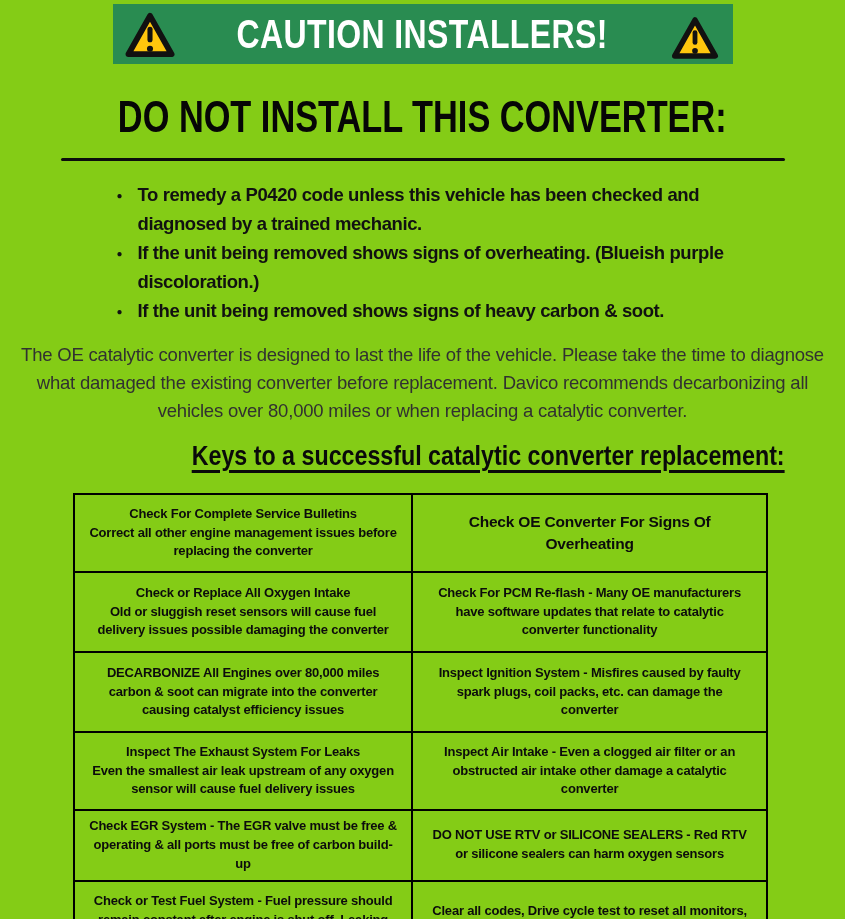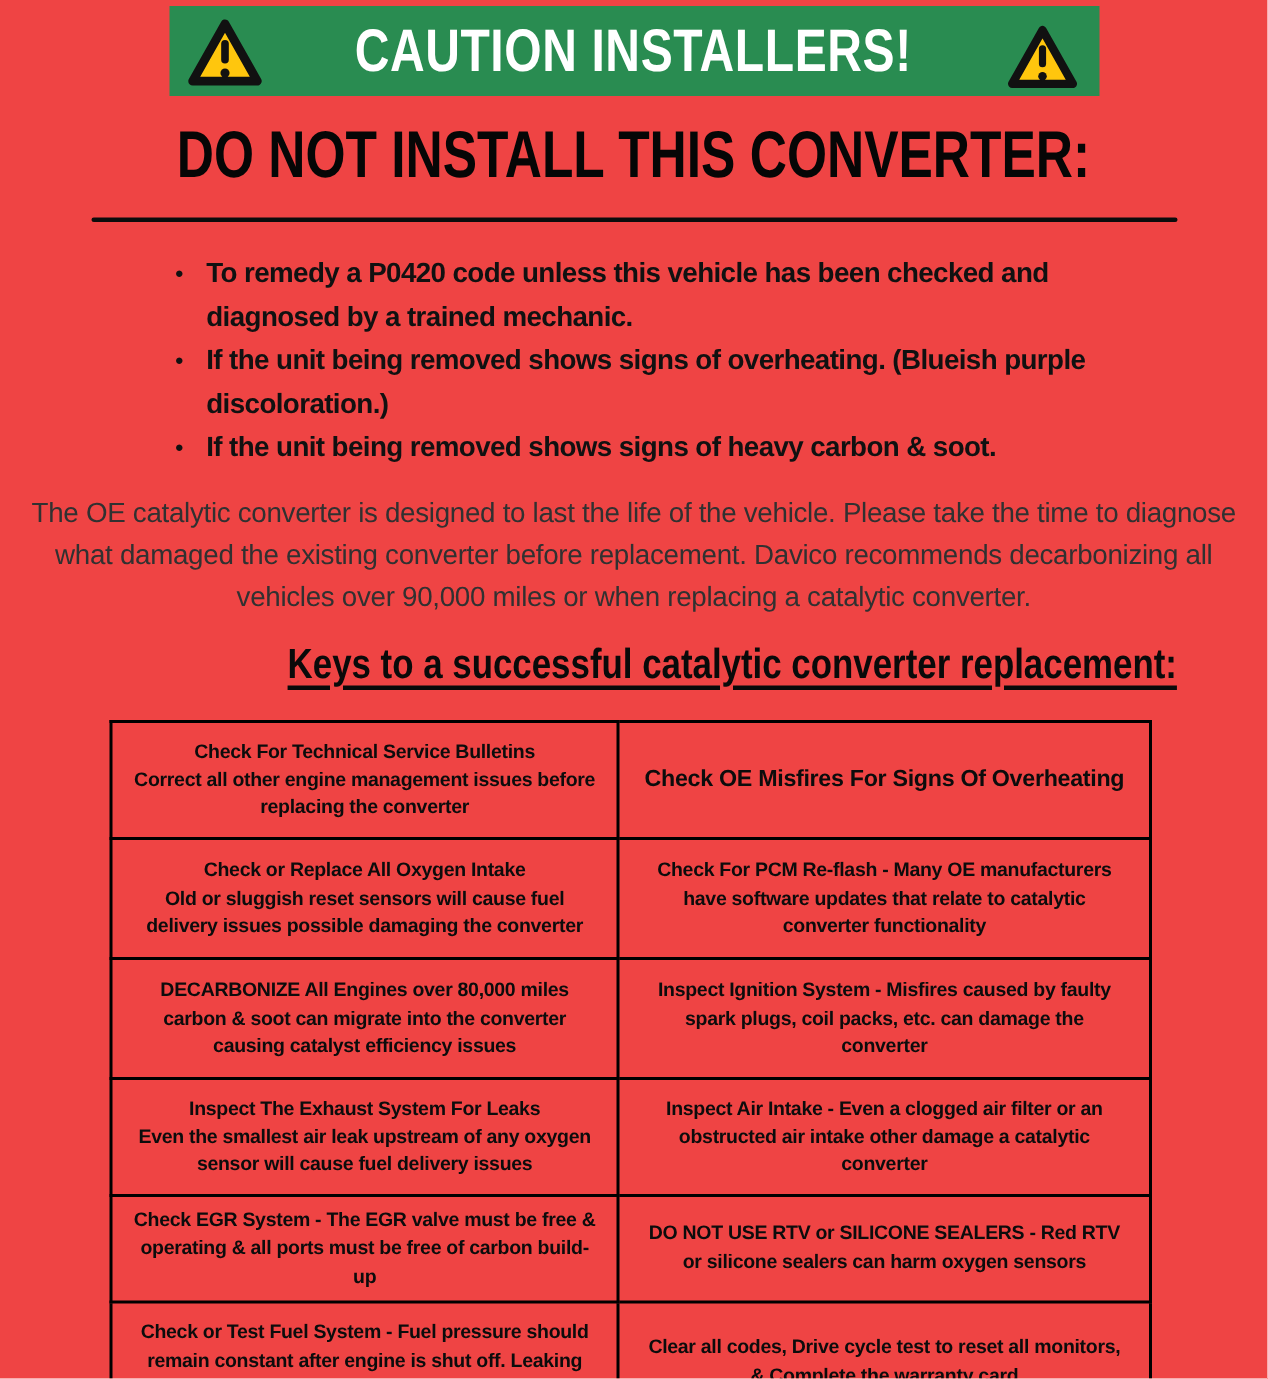--- a/index.html
+++ b/index.html
@@ -1,29 +1,29 @@
 <!DOCTYPE html>
 <html><head>
 <meta charset="utf-8">
 <style>
   * { margin:0; padding:0; box-sizing:border-box; }
   html,body { background:#ffffff; }
   body { font-family:"Liberation Sans","DejaVu Sans",sans-serif; color:#0d0d0d; }
-  .page { width:845px; height:919px; margin:0 auto; background:#ef4444; overflow:hidden; position:relative; }
+  .page { width:845px; height:919px; margin:0 auto; background:#84cc16; overflow:hidden; position:relative; }
 
   
   .banner { width:620px; height:60px; margin:4px auto 0 auto; background:#298c51;
             display:flex; align-items:center; justify-content:center; gap:14px; }
   .banner-text { color:#ffffff; font-weight:bold; font-size:40px; letter-spacing:0.5px;
                  display:inline-block; transform:scaleX(0.8); white-space:nowrap; }
   .tri { flex:0 0 auto; }
   .tri.right { transform:translateY(3px) scale(0.94); }
 
   
-  .headline { text-align:center; margin-top:15px; }
+  .headline { text-align:center; margin-top:28px; }
   .headline span { display:inline-block; font-weight:bold; font-size:44px; letter-spacing:0;
                    transform:scaleX(0.78); white-space:nowrap; color:#060606; }
 
   .rule { width:724px; height:3px; background:#0c0c0c; margin:16px auto 0 auto; border-radius:2px; }
 
   
   .warning-list { width:618px; margin:19px auto 0 auto; list-style:none; }
   .warning-list li { position:relative; padding-left:24px; font-weight:bold; font-size:18.5px;
                      line-height:29px; letter-spacing:-0.4px; color:#111; }
   .warning-list li::before { content:"●"; position:absolute; left:3px; top:1px; font-size:10px; }
@@ -76,37 +76,37 @@
   <h1 class="headline"><span>DO NOT INSTALL THIS CONVERTER:</span></h1>
 
   <div class="rule"></div>
 
   <ul class="warning-list">
       <li>To remedy a P0420 code unless this vehicle has been checked and diagnosed by a trained mechanic.</li>
       <li>If the unit being removed shows signs of overheating. (Blueish purple discoloration.)</li>
       <li>If the unit being removed shows signs of heavy carbon &amp; soot.</li>
     </ul>
 
-  <p class="intro">The OE catalytic converter is designed to last the life of the vehicle. Please take the time to diagnose what damaged the existing converter before replacement. Davico recommends decarbonizing all vehicles over 90,000 miles or when replacing a catalytic converter.</p>
+  <p class="intro">The OE catalytic converter is designed to last the life of the vehicle. Please take the time to diagnose what damaged the existing converter before replacement. Davico recommends decarbonizing all vehicles over 80,000 miles or when replacing a catalytic converter.</p>
 
   <h2 class="keys-heading"><span>Keys to a successful catalytic converter replacement:</span></h2>
 
   <table class="keys-table">
     <colgroup>
         <col class="left">
         <col class="right">
       </colgroup>
     <tbody>
         <tr>
           <td class="col-left">
-            <div class="cell-line">Check For Technical Service Bulletins</div>
+            <div class="cell-line">Check For Complete Service Bulletins</div>
             <div class="cell-line">Correct all other engine management issues before replacing the converter</div>
           </td>
           <td class="col-right">
-            <div class="cell-line">Check OE Misfires For Signs Of Overheating</div>
+            <div class="cell-line">Check OE Converter For Signs Of Overheating</div>
           </td>
         </tr>
         <tr>
           <td class="col-left">
             <div class="cell-line">Check or Replace All Oxygen Intake</div>
             <div class="cell-line">Old or sluggish reset sensors will cause fuel delivery issues possible damaging the converter</div>
           </td>
           <td class="col-right">
             <div class="cell-line">Check For PCM Re-flash - Many OE manufacturers have software updates that relate to catalytic converter functionality</div>
           </td>

